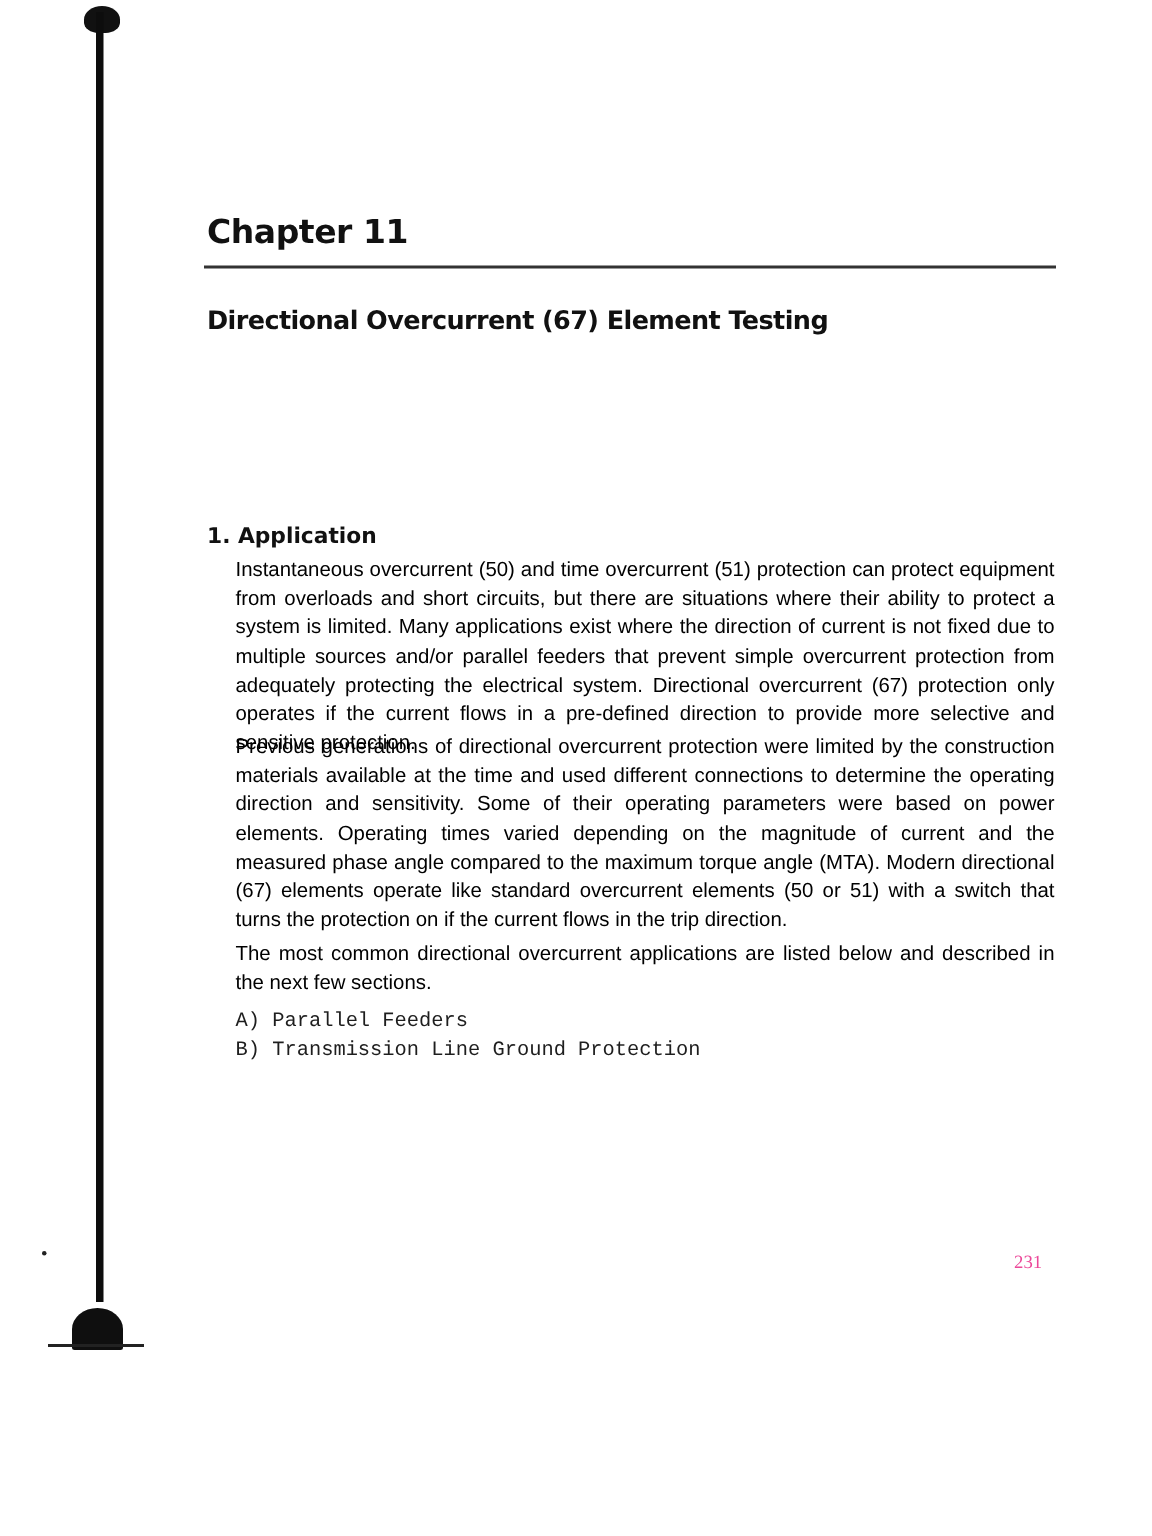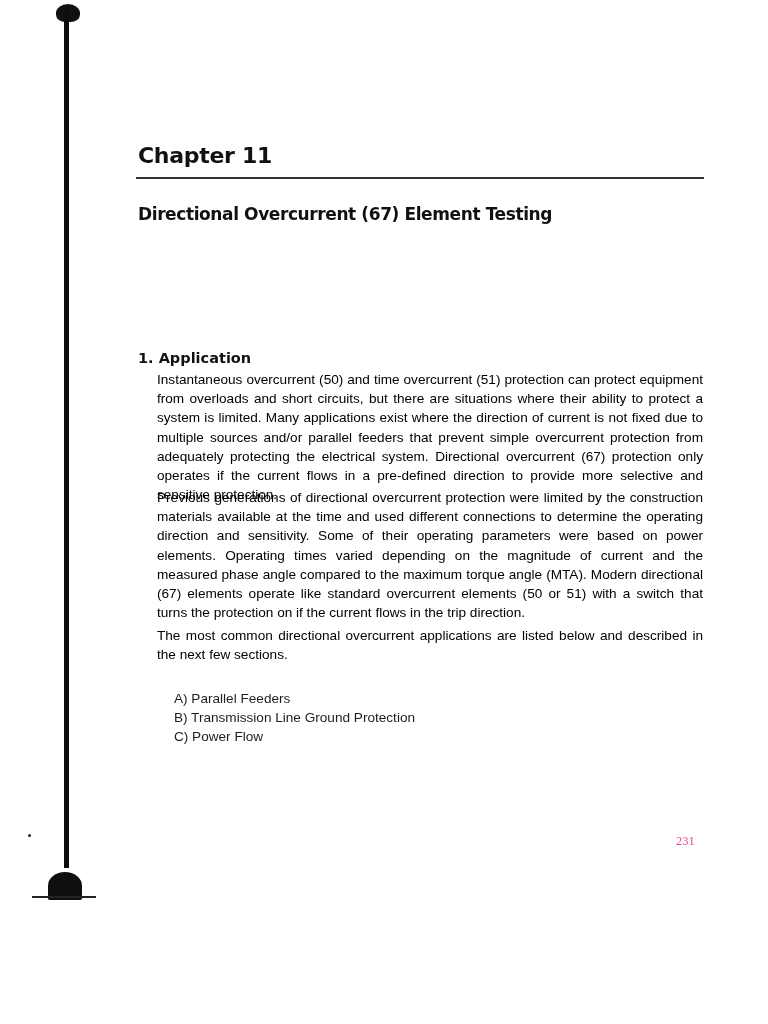--- a/index.html
+++ b/index.html
@@ -43,22 +43,22 @@
     }
     .body-text {
       position: absolute; left: 157px; width: 546px;
       font-family: Liberation Sans, sans-serif; font-size: 13.6px; line-height: 19.2px;
       color: #000000; text-align: justify; margin: 0;
     }
     .p1 { top: 370px; }
     .p2 { top: 488px; }
     .p3 { top: 626px; }
     .app-list {
-      position: absolute; left: 157px; top: 672px; margin: 17px; padding: 0; list-style: none;
-      font-family: Liberation Sans, sans-serif; font-size: 13.6px; line-height: 19.2px; color: #1e1e1e;
+      position: absolute; left: 157px; top: 672px; margin: 0; padding: 0; list-style: none;
+      font-family: Liberation Mono, monospace; font-size: 13.6px; line-height: 19.2px; color: #1e1e1e;
     }
     .page-number {
       position: absolute; left: 676px; top: 834px;
       font-family: "Liberation Serif", serif; font-size: 12.5px; color: #ec4899;
     }
   </style>
 </head>
 <body>
 
 <div class="binding-top"></div>
@@ -73,16 +73,15 @@
 
 <div class="section-heading">1.  Application</div>
 
 <p class="body-text p1">Instantaneous overcurrent (50) and time overcurrent (51) protection can protect equipment from overloads and short circuits, but there are situations where their ability to protect a system is limited. Many applications exist where the direction of current is not fixed due to multiple sources and/or parallel feeders that prevent simple overcurrent protection from adequately protecting the electrical system. Directional overcurrent (67) protection only operates if the current flows in a pre-defined direction to provide more selective and sensitive protection.</p>
 <p class="body-text p2">Previous generations of directional overcurrent protection were limited by the construction materials available at the time and used different connections to determine the operating direction and sensitivity. Some of their operating parameters were based on power elements. Operating times varied depending on the magnitude of current and the measured phase angle compared to the maximum torque angle (MTA). Modern directional (67) elements operate like standard overcurrent elements (50 or 51) with a switch that turns the protection on if the current flows in the trip direction.</p>
 <p class="body-text p3">The most common directional overcurrent applications are listed below and described in the next few sections.</p>
 
 <ul class="app-list">
   <li>A) Parallel Feeders</li>
   <li>B) Transmission Line Ground Protection</li>
-  <li>C) Power Flow</li>
 </ul>
 
 <div class="page-number">231</div>
 
 </body></html>

